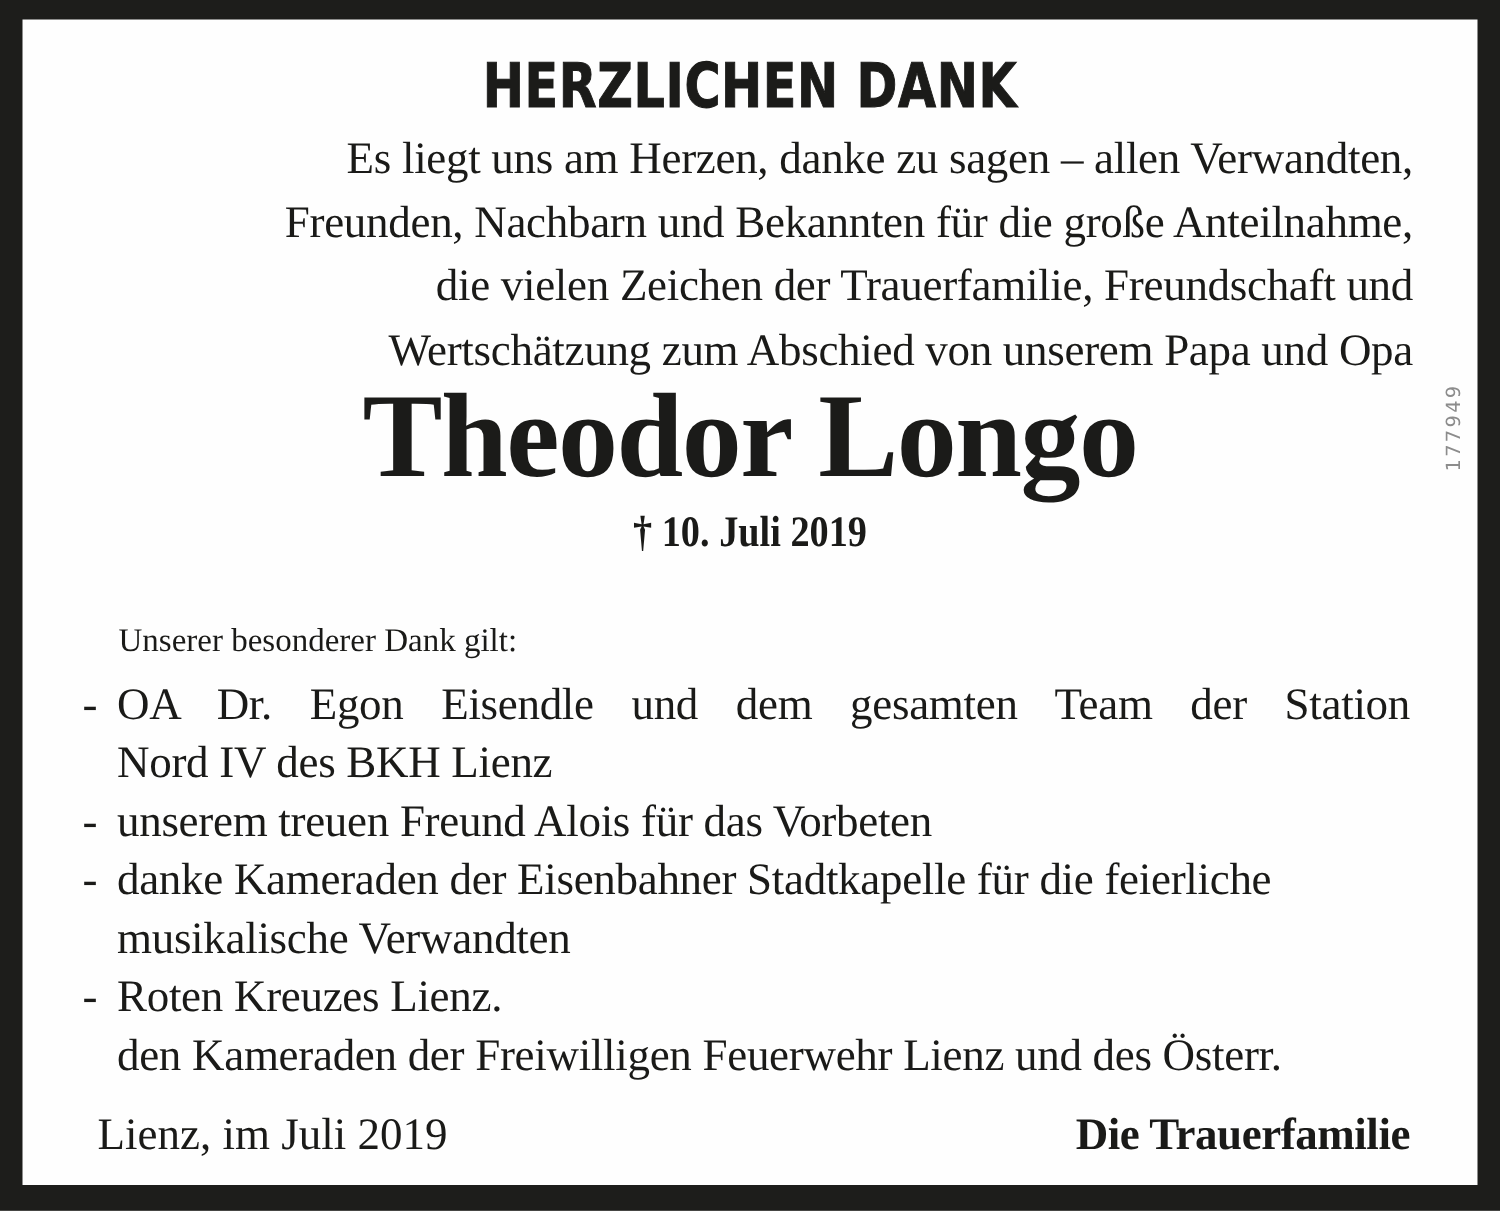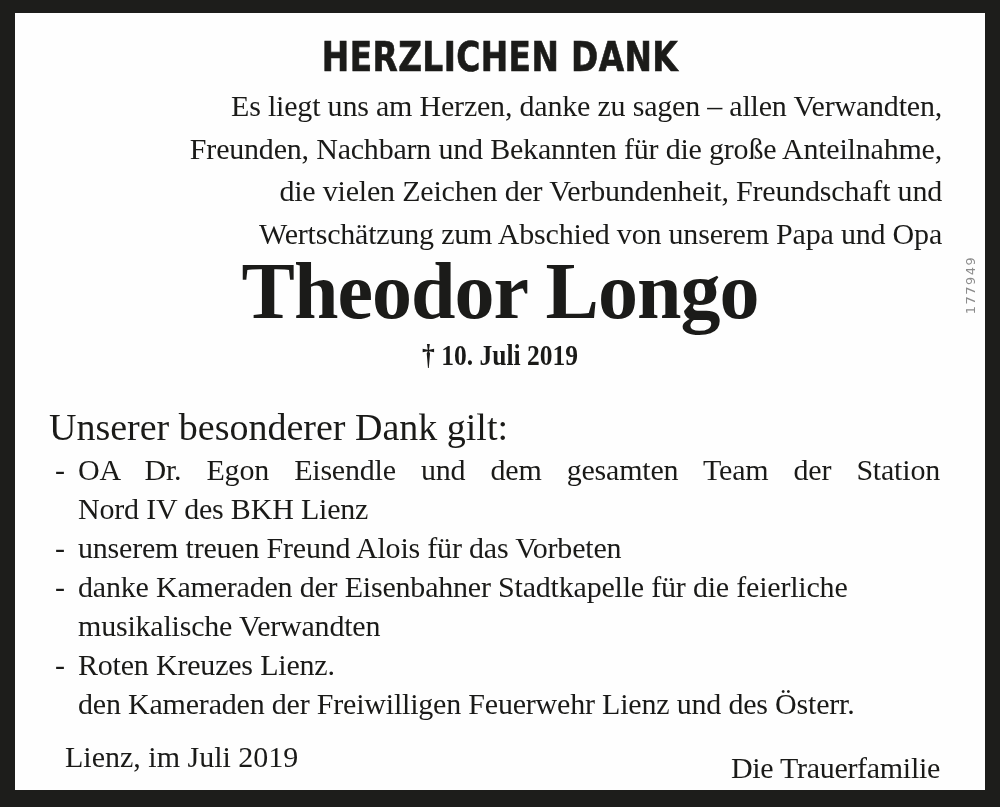--- a/index.html
+++ b/index.html
@@ -73,22 +73,22 @@
     text-align: center;
     font-weight: bold;
     font-size: 29px;
     line-height: 34px;
     transform: scaleX(0.88);
     transform-origin: 50% 50%;
   }
   .thanks-heading {
     position: absolute;
     top: 394px;
-    left: 34px;
-    font-size: 38px;
+    left: 64px;
+    font-size: 22px;
     line-height: 40px;
   }
   .thanks-list {
     position: absolute;
     top: 437px;
     left: 40px;
     right: 45px;
     font-size: 30px;
     line-height: 39px;
     letter-spacing: -0.2px;
@@ -110,28 +110,27 @@
     text-align-last: justify;
     text-justify: inter-word;
   }
   .footer {
     position: absolute;
     top: 725px;
     left: 50px;
     right: 45px;
     display: flex;
     justify-content: space-between;
-    align-items: flex-start;
+    align-items: center;
     font-size: 30px;
     line-height: 38px;
   }
   .signature {
-    font-weight: normal;
+    font-weight: bold;
     letter-spacing: -0.3px;
-    margin-top: 11px;
   }
   .order-number-anchor {
     position: absolute;
     top: 270px;
     left: 955px;
     width: 0;
     height: 0;
   }
   .order-number {
     display: inline-block;
@@ -148,21 +147,21 @@
 <body>
 
 <div class="frame">
   <div class="sheet">
 
     <h1 class="headline">HERZLICHEN DANK</h1>
 
     <div class="intro">
       <div class="intro-line">Es liegt uns am Herzen, danke zu sagen – allen Verwandten,</div>
       <div class="intro-line">Freunden, Nachbarn und Bekannten für die große Anteilnahme,</div>
-      <div class="intro-line">die vielen Zeichen der Verbundenheit, Freundschaft und</div>
+      <div class="intro-line">die vielen Zeichen der Trauerfamilie, Freundschaft und</div>
       <div class="intro-line">Wertschätzung zum Abschied von unserem Papa und Opa</div>
     </div>
 
     <div class="deceased-name">Theodor Longo</div>
 
     <div class="death-date">† 10. Juli 2019</div>
 
     <div class="thanks-heading">Unserer besonderer Dank gilt:</div>
 
     <div class="thanks-list">

